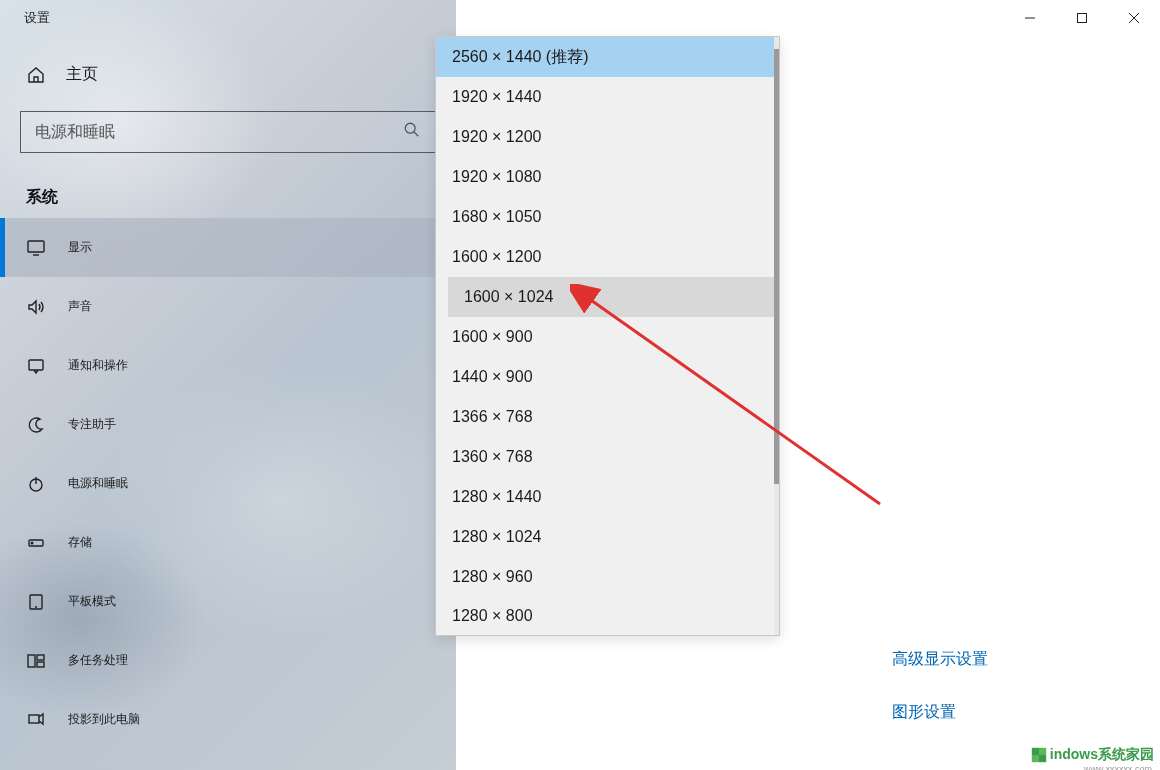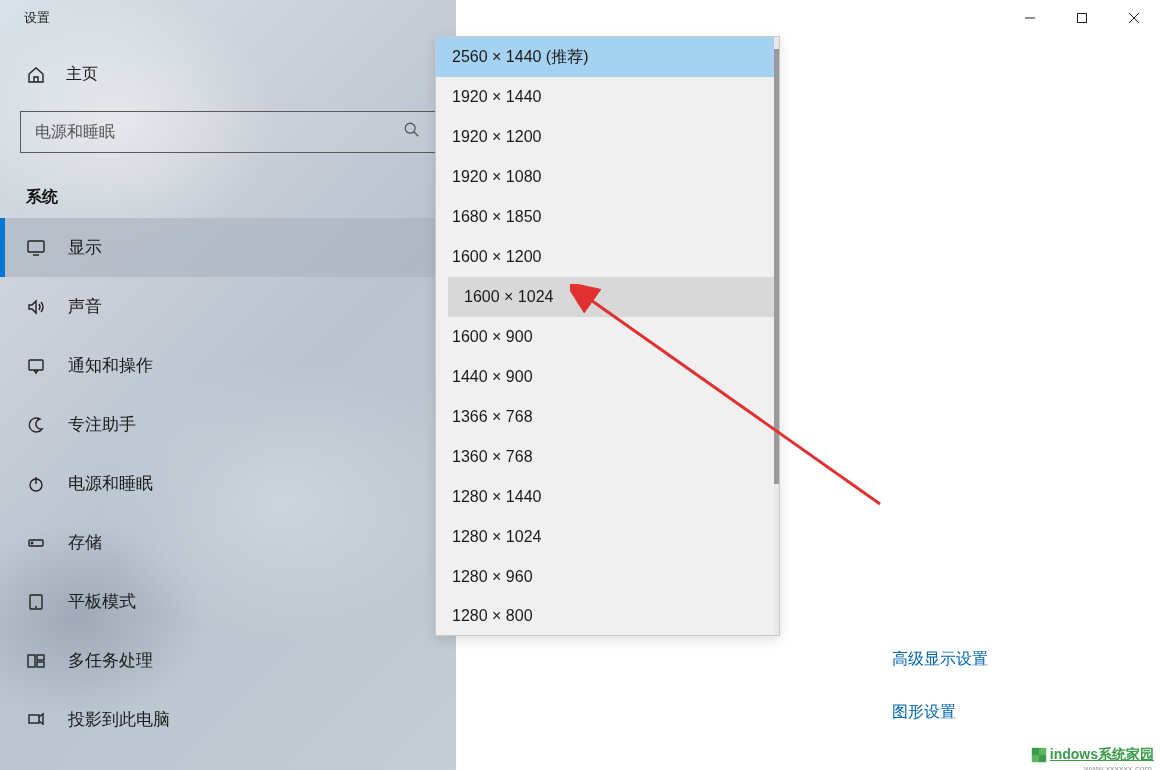--- a/index.html
+++ b/index.html
@@ -95,21 +95,21 @@
       font-size: 16px;
       font-weight: bold;
       color: #111;
     }
     .nav-item {
       display: flex;
       align-items: center;
       padding: 0 26px;
       height: 59px;
       gap: 22px;
-      font-size: 17px;
+      font-size: 12px;
       color: #1a1a1a;
       position: relative;
     }
     .nav-item.active {
       background: rgba(170,180,192,0.65);
     }
     .nav-item.active::before {
       content: "";
       position: absolute;
       left: 0;
@@ -199,21 +199,20 @@
     .watermark {
       position: absolute;
       right: 6px;
       bottom: 6px;
       font-size: 14px;
       color: #3a9b4a;
       font-weight: bold;
       display: flex;
       align-items: center;
       gap: 2px;
-      text-decoration: underline;
     }
     .watermark .sub {
       position: absolute;
       right: 2px;
       bottom: -10px;
       font-size: 9px;
       color: #999;
       font-weight: normal;
     }
     .watermark svg { width: 18px; height: 18px; }
@@ -359,21 +358,21 @@
     <a class="link link1">高级显示设置</a>
     <a class="link link2">图形设置</a>
   </div>
 
   <div class="dropdown">
     <div class="dropdown-list" id="dropdown-list">
         <div class="dropdown-item selected">2560 × 1440 (推荐)</div>
         <div class="dropdown-item">1920 × 1440</div>
         <div class="dropdown-item">1920 × 1200</div>
         <div class="dropdown-item">1920 × 1080</div>
-        <div class="dropdown-item">1680 × 1850</div>
+        <div class="dropdown-item">1680 × 1050</div>
         <div class="dropdown-item">1600 × 1200</div>
         <div class="dropdown-item hover">1600 × 1024</div>
         <div class="dropdown-item">1600 × 900</div>
         <div class="dropdown-item">1440 × 900</div>
         <div class="dropdown-item">1366 × 768</div>
         <div class="dropdown-item">1360 × 768</div>
         <div class="dropdown-item">1280 × 1440</div>
         <div class="dropdown-item">1280 × 1024</div>
         <div class="dropdown-item">1280 × 960</div>
         <div class="dropdown-item partial">1280 × 800</div>

